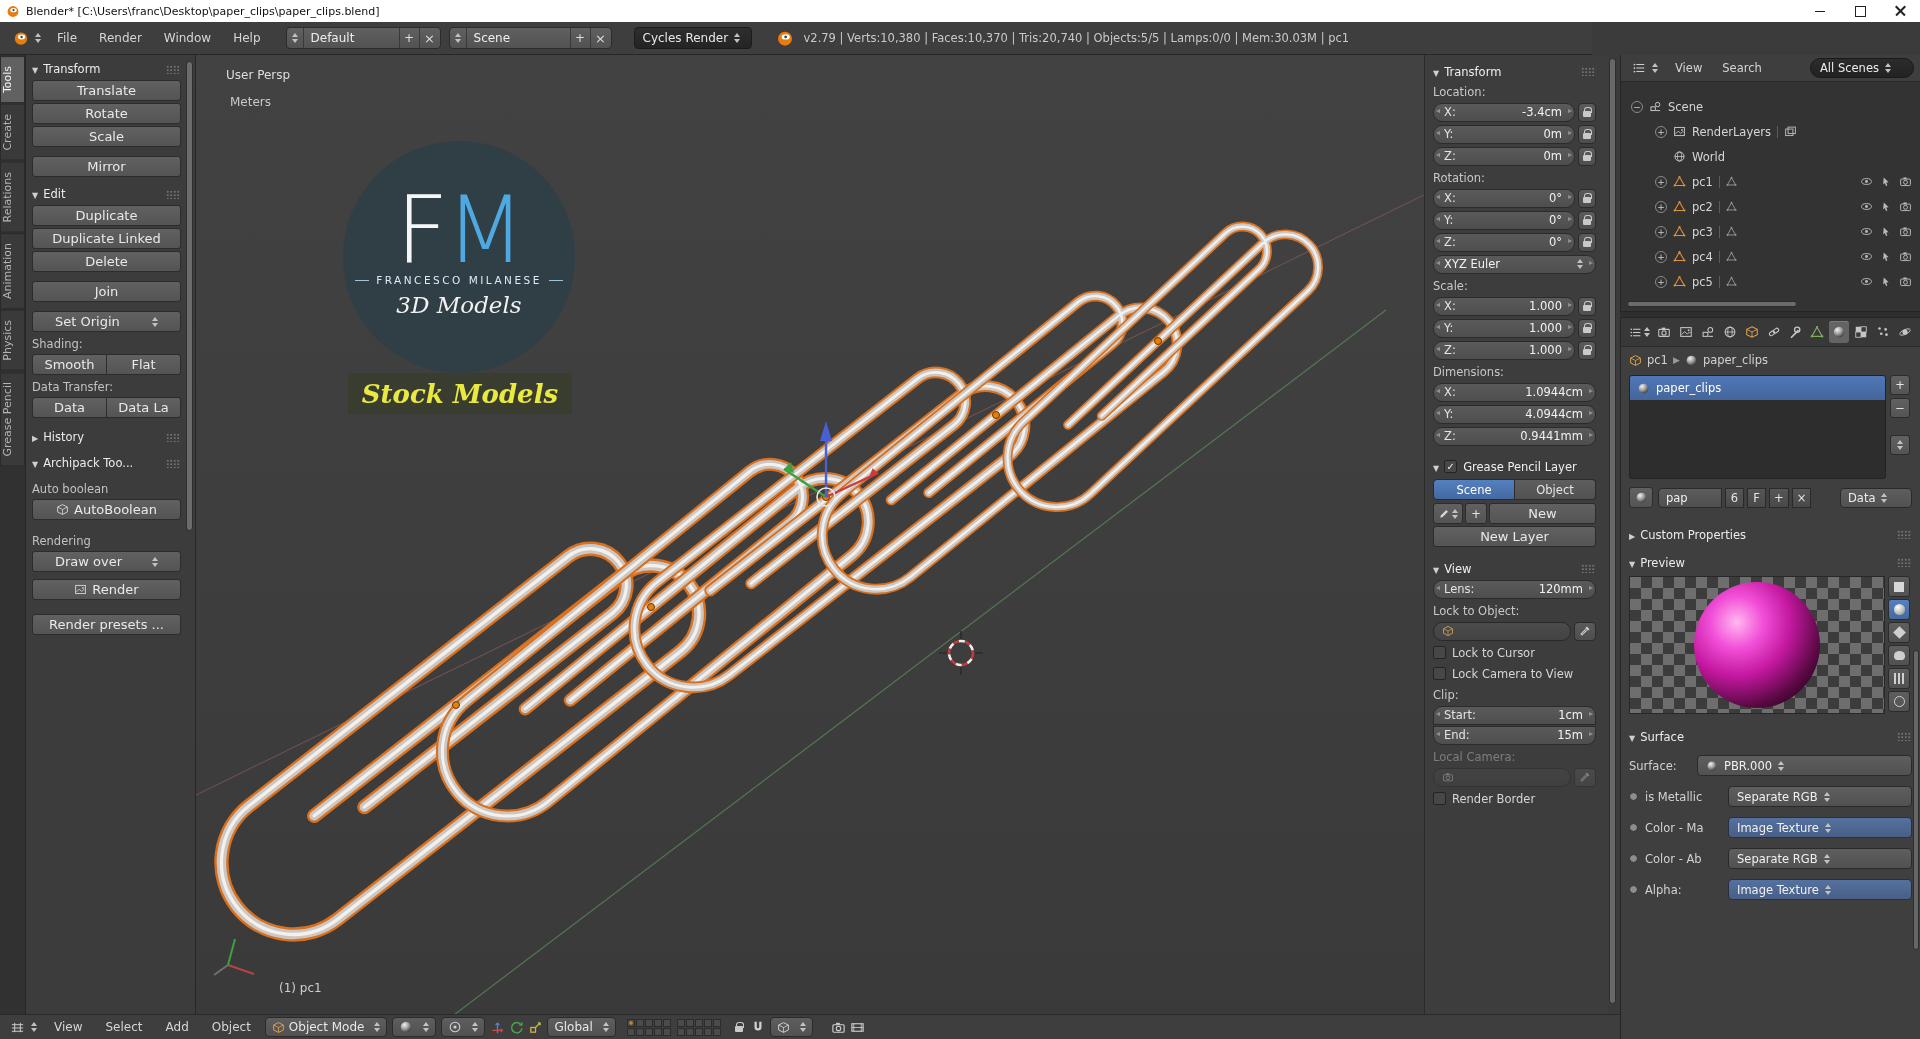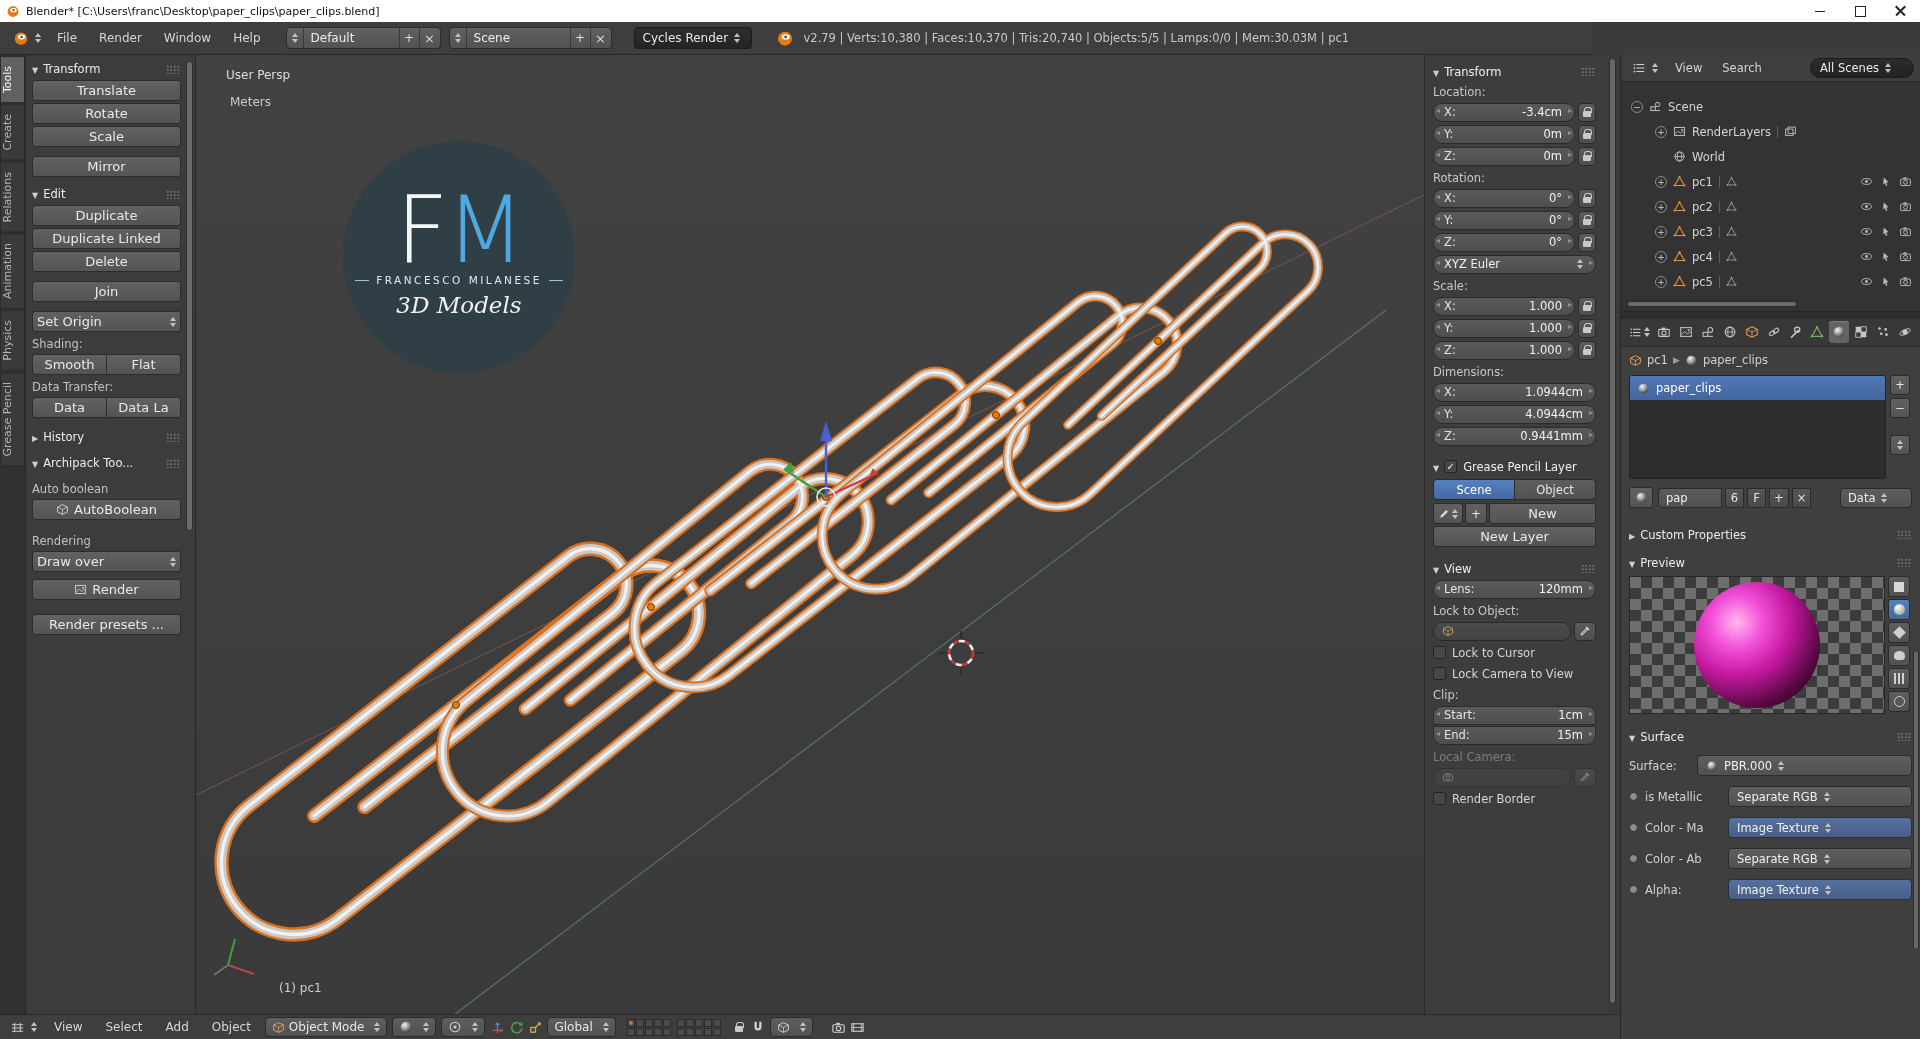--- a/index.html
+++ b/index.html
@@ -45,21 +45,21 @@
 .ts-header{display:flex;align-items:center;height:18px;color:#ececec;margin-top:2px}
 .tri-d::before{content:"▼";font-size:8px;color:#cfcfcf;margin-right:5px}
 .tri-r::before{content:"▶";font-size:8px;color:#cfcfcf;margin-right:5px}
 .grip{width:15px;height:9px;margin-left:auto;background-image:radial-gradient(circle,#878787 0.8px,transparent 1px);background-size:3.5px 3.5px;opacity:.75}
 .btn{height:21px;line-height:19px;background:linear-gradient(#616161,#545454);border:1px solid #2c2c2c;border-radius:3px;color:#e9e9e9;text-align:center;margin:2px 0;font-size:13px;overflow:hidden;white-space:nowrap}
 .btn.icon-btn{display:flex;align-items:center;justify-content:center;gap:5px}
 .btn-row{display:flex;margin:2px 0}
 .btn-row .btn{flex:1;margin:0;border-radius:0}
 .btn-row .btn:first-child{border-radius:3px 0 0 3px}
 .btn-row .btn:last-child{border-radius:0 3px 3px 0;border-left:none}
-.dd-btn{display:flex;align-items:center;text-align:right;padding:0 4px}
+.dd-btn{display:flex;align-items:center;text-align:right;padding:0 22px}
 .dd-btn .dda{margin-left:auto}
 .ts-label{color:#c2c2c2;height:15px;margin-top:5px}
 .ts-sep{border-top:1px solid #2e2e2e;box-shadow:0 1px 0 #4a4a4a;margin:6px -8px 4px -6px}
 .ts-operator{position:absolute;left:6px;right:12px;top:752px}
 .ts-scroll{position:absolute;right:2px;top:6px;width:7px;height:470px;background:#6b6b6b;border-radius:4px;border:1px solid #2e2e2e}
 
 
 .viewport{position:absolute;left:196px;top:55px;width:1228px;height:959px;background:linear-gradient(#424242,#3a3a3a);overflow:hidden}
 .scene{position:absolute;left:0;top:0}
 .vp-label{position:absolute;color:#dedede;font-size:12px}
@@ -494,20 +494,23 @@
     <div class="vp-label" style="left:83px;top:926px;color:#cfcfcf">(1) pc1</div>
 
     <div class="fm-logo">
       <div class="fm-letters">
         <span class="fm-f">F</span>
         <span class="fm-m">M</span>
       </div>
       <div class="fm-name">FRANCESCO MILANESE</div>
       <div class="fm-models">3D Models</div>
     </div>
+    <div class="stock-band">
+      <span class="stock-text">Stock Models</span>
+    </div>
   </div>
 
   <div class="npanel">
     <div class="np-header">
         <span class="tri-d"></span>
         <span>Transform</span>
         <span class="grip"></span>
       </div>
     <div class="np-label">Location:</div>
     <div class="nrow">

